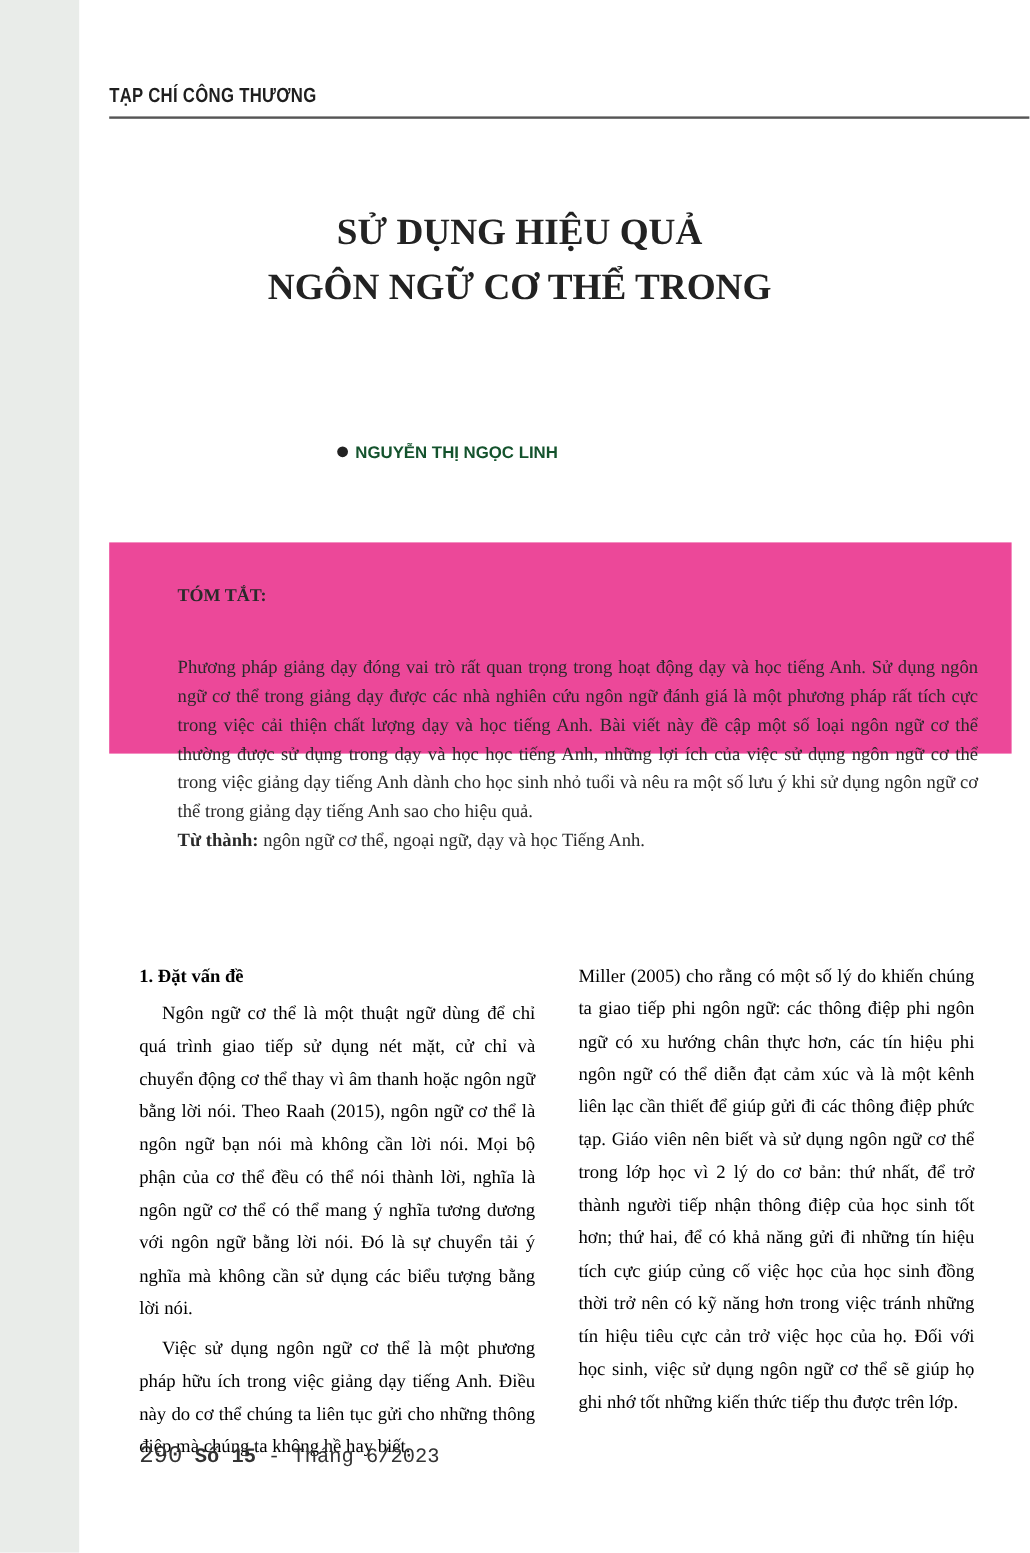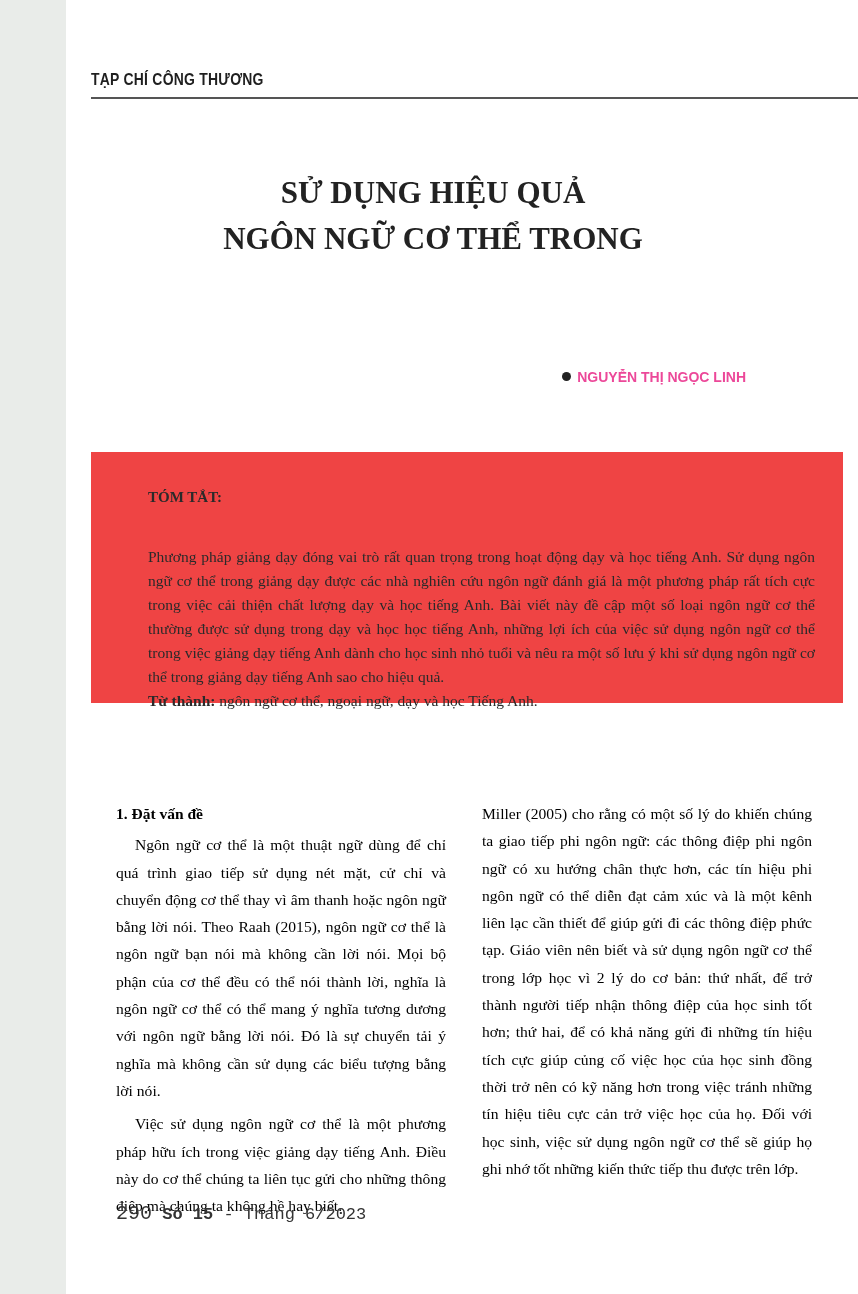--- a/index.html
+++ b/index.html
@@ -21,31 +21,31 @@
   .header-rule {
     position:absolute; left:91px; top:97px; width:767px; height:2px;
     background:#555;
   }
   .title {
     position:absolute; left:4px; width:858px; top:170px;
     text-align:center; font-weight:bold; font-size:31px; line-height:46px;
     color:#222; font-family:"Liberation Serif", serif;
   }
   .author {
-    position:absolute; left:0; width:746px; top:369px; text-align:right;
+    position:absolute; left:0; width:746px; top:369px; text-align:center;
     font-family:"Liberation Sans", sans-serif; font-size:14px; font-weight:bold;
-    color:#ec4899;
+    color:#14532d;
   }
   .author .bullet {
     display:inline-block; width:9px; height:9px; border-radius:50%;
     background:#222; margin-right:6px; vertical-align:1px;
   }
   .abstract-box {
-    position:absolute; left:91px; top:452px; width:752px; height:251px;
-    background:#ef4444;
+    position:absolute; left:91px; top:452px; width:752px; height:176px;
+    background:#ec4899;
   }
   .abstract-inner {
     position:absolute; left:57px; top:33px; width:667px;
     font-size:15.5px; line-height:24px; color:#2a2a2a;
   }
   .abstract-heading { font-weight:bold; font-size:15px; }
   .abstract-text { text-indent:0; text-align:justify;margin-top:36px; }
   .abstract-text::first-line { }
   .keywords b { font-weight:bold; }
   .column {

